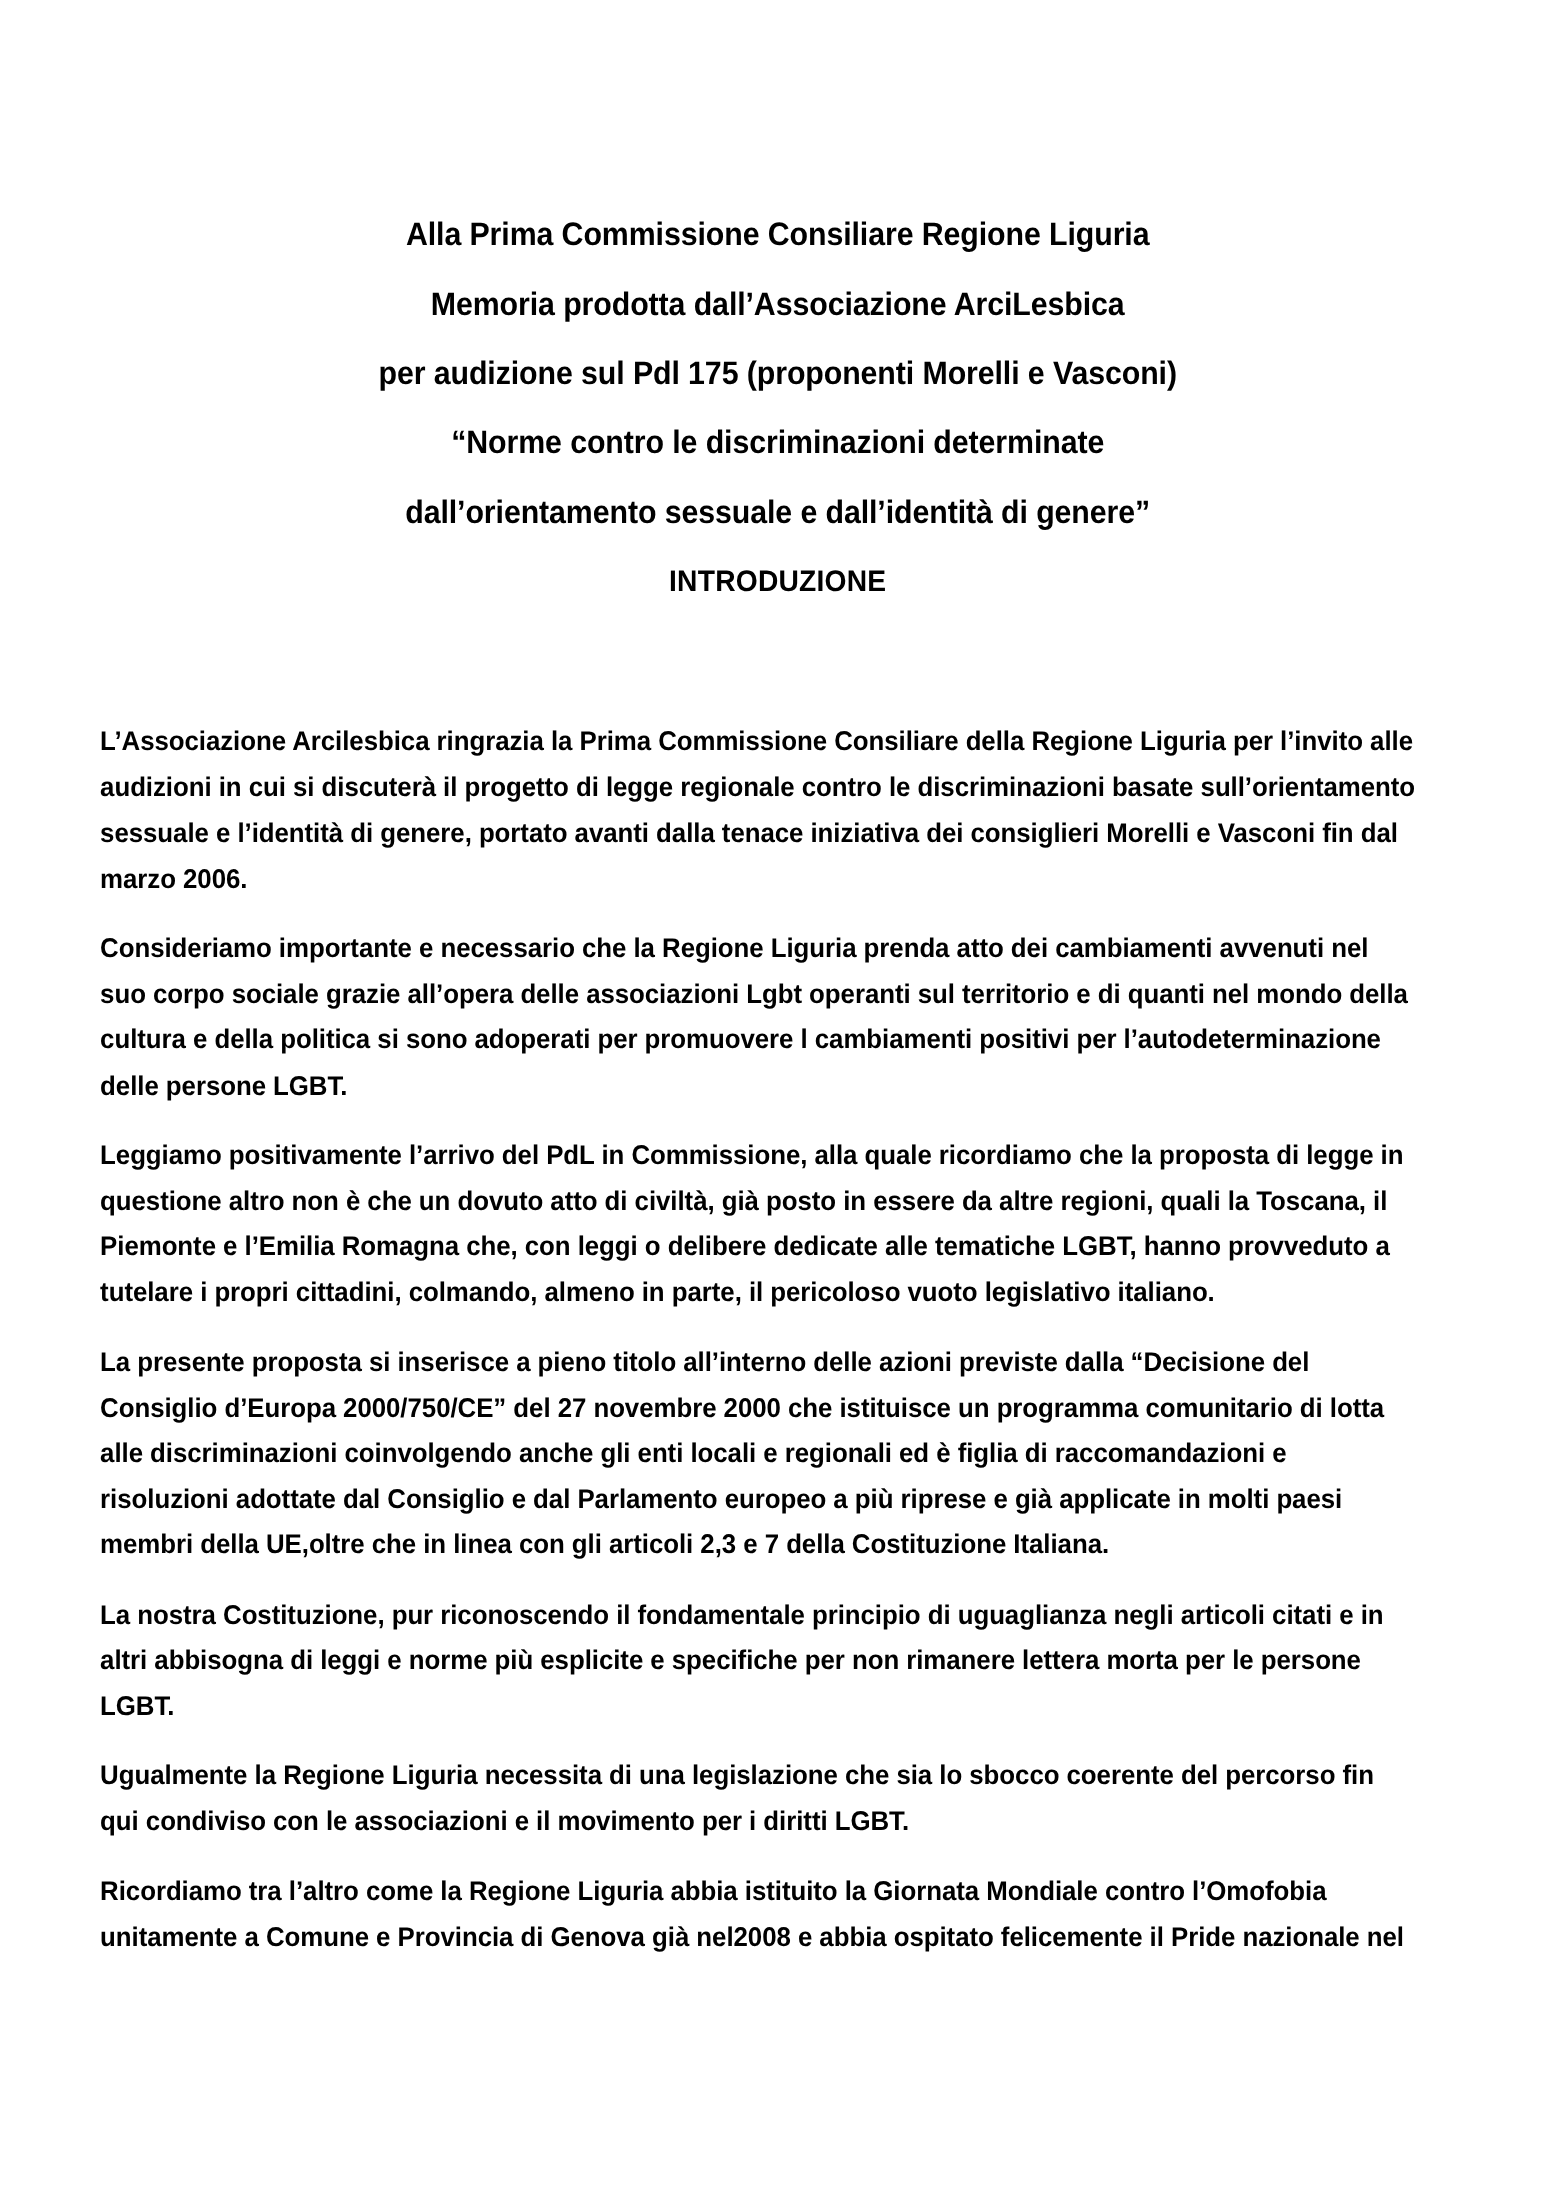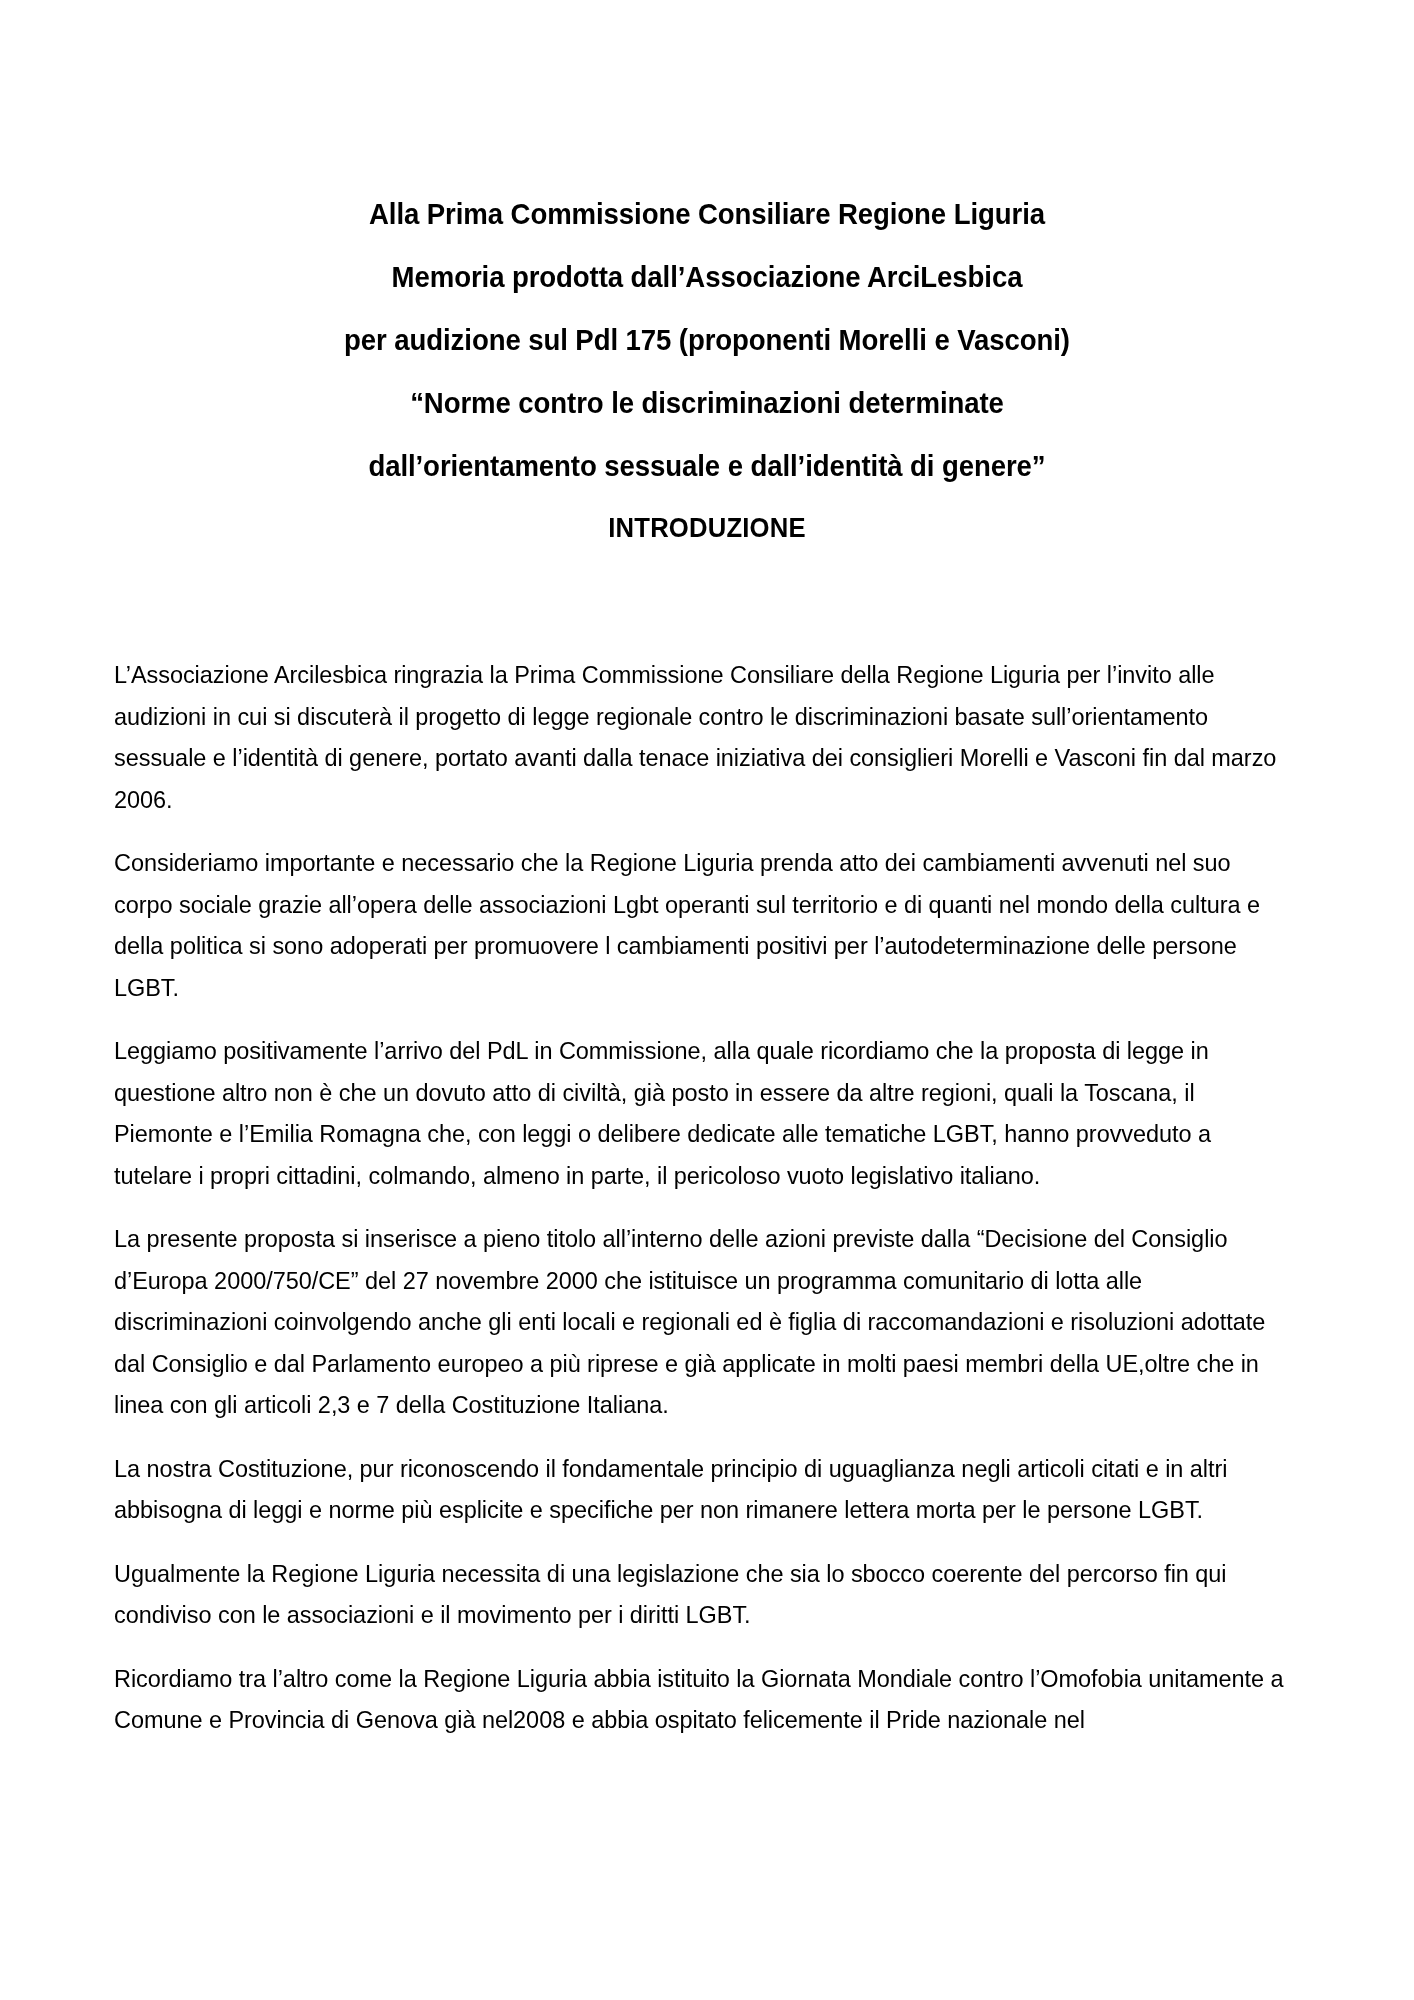--- a/index.html
+++ b/index.html
@@ -47,23 +47,24 @@
     font-size: 27px;
     line-height: 63px;
     letter-spacing: 0.2px;
     transform: scaleX(0.95);
     transform-origin: center center;
     white-space: nowrap;
   }
 
   
   .body-block {
-    padding-left: 114px;
+    padding-left: 91px;
     padding-right: 124px;
     padding-top: 94px;
+    font-weight: bold;
   }
   .para {
     font-size: 24.6px;
     line-height: 41.5px;
     text-align: left;
     margin: 0 0 22px 0;
     letter-spacing: -0.05px;
     transform: scaleX(0.955);
     transform-origin: left center;
     width: 104.7%;

